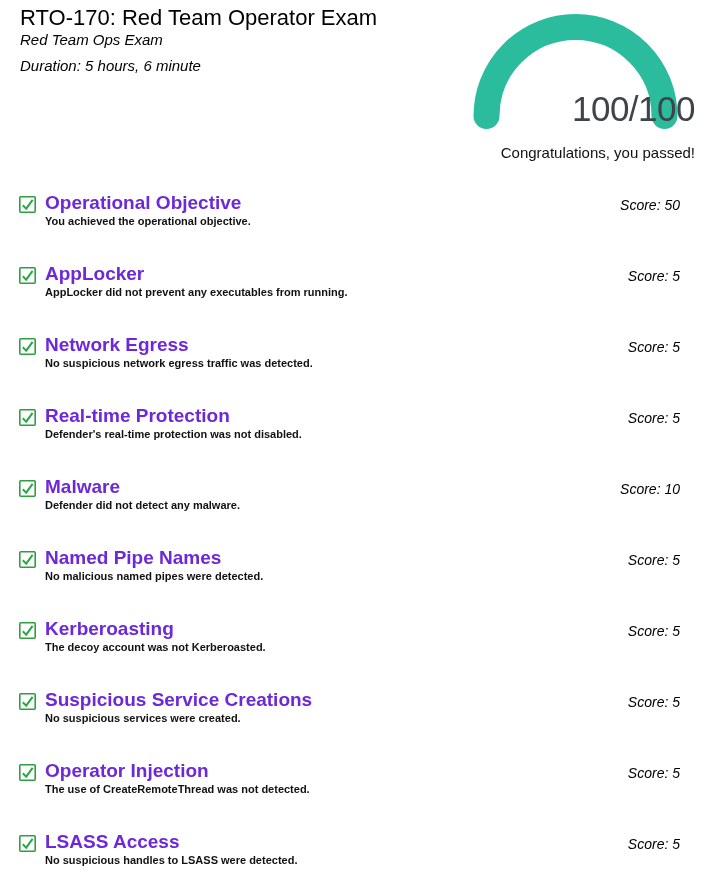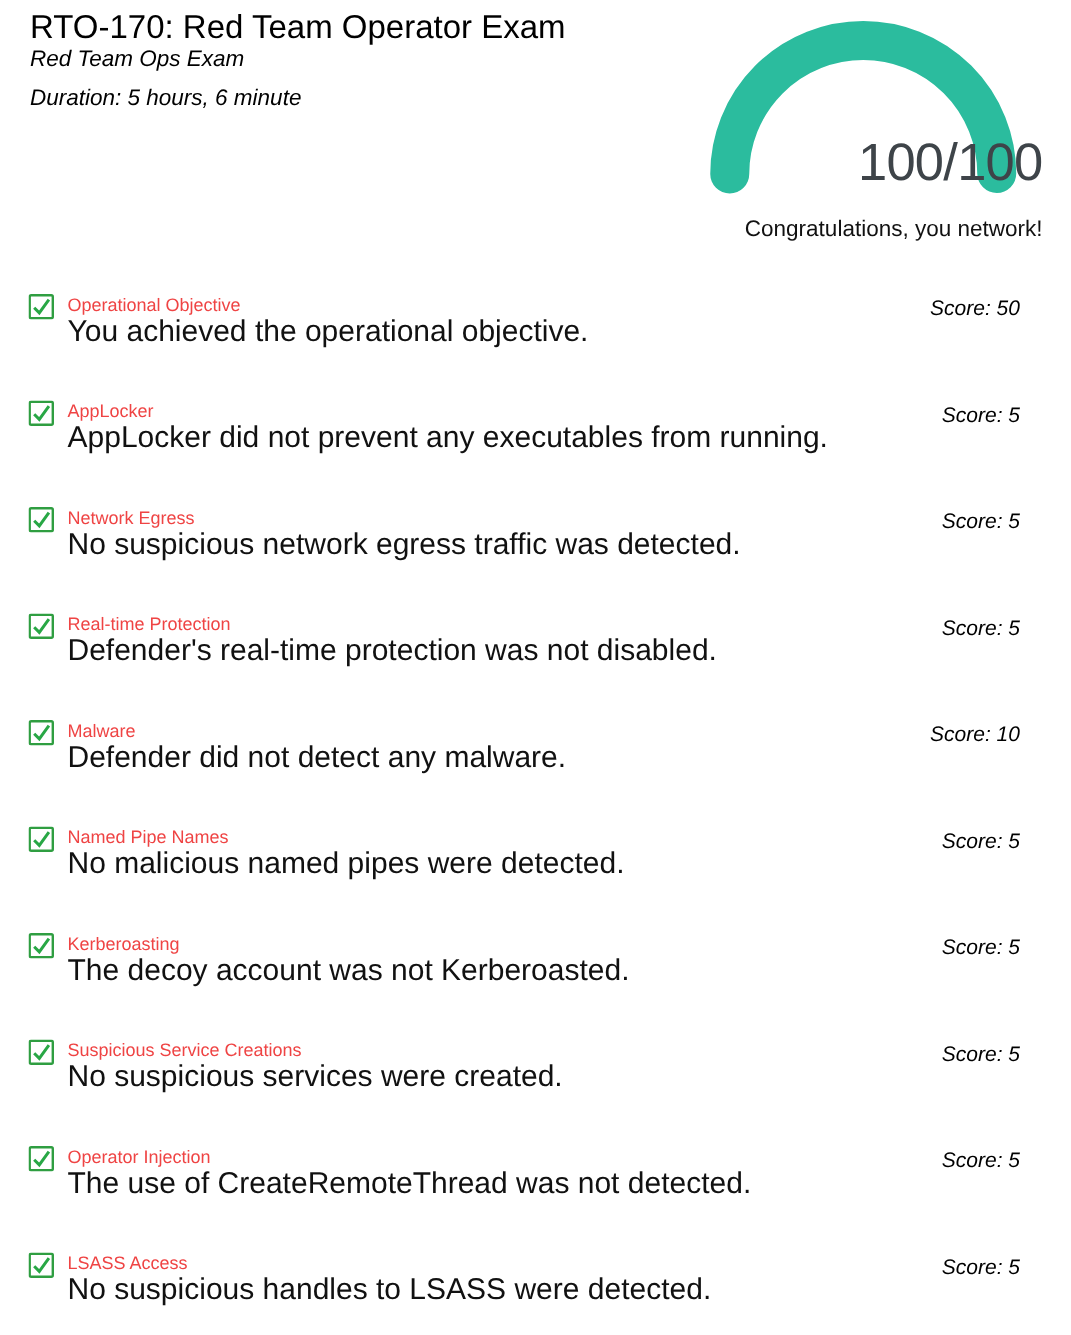--- a/index.html
+++ b/index.html
@@ -59,41 +59,41 @@
     fill: #fff;
     stroke: var(--checkbox-border, #2f9e41);
     stroke-width: 1.6;
   }
   .cb-check {
     fill: none;
     stroke: var(--check-green, #28a745);
     stroke-width: 2;
   }
   .result-text { flex: 1 1 auto; margin-left: 9px; min-width: 0; }
-  .result-title { font-size: 12px; font-weight: 400; line-height: 18px; color: #ef4444; }
-  .result-desc  { font-size: 20px; font-weight: 400; line-height: 18px; color: #111; }
+  .result-title { font-size: 19px; font-weight: 700; line-height: 18px; color: #6d28d9; }
+  .result-desc  { font-size: 11px; font-weight: 700; line-height: 18px; color: #111; }
   .result-score {
     flex: 0 0 auto; margin-top: 3px;
     font-size: 14px; font-style: italic; color: #000;
     white-space: nowrap;
   }
 </style>
 </head>
 <body>
 
 <div class="page-title">RTO-170: Red Team Operator Exam</div>
 <div class="page-subtitle">Red Team Ops Exam</div>
 <div class="page-duration">Duration: 5 hours, 6 minute</div>
 
 <div class="gauge">
   <svg class="gauge-svg" width="207" height="127" viewBox="0 0 207 127">
     <path class="gauge-arc" id="gauge-arc-path" pathLength="100" d="M 14.5 111 A 89 89 0 0 1 192.5 111" stroke-dasharray="100 100"></path>
   </svg>
   <div class="gauge-score" style="color: rgb(62, 68, 73);">100/100</div>
-  <div class="gauge-message">Congratulations, you network!</div>
+  <div class="gauge-message">Congratulations, you passed!</div>
 </div>
 
 <div class="results" id="results-list">
   <div class="result-row">
     <svg class="checkbox" width="17" height="17" viewBox="0 0 17 17">
       <rect class="cb-border" x="0.8" y="0.8" width="15.4" height="15.4" rx="1"></rect>
       <path class="cb-check" d="M3.8 9.2 L7.2 12.6 L13.6 3.8"></path>
     </svg>
     <div class="result-text">
       <div class="result-title">Operational Objective</div>

